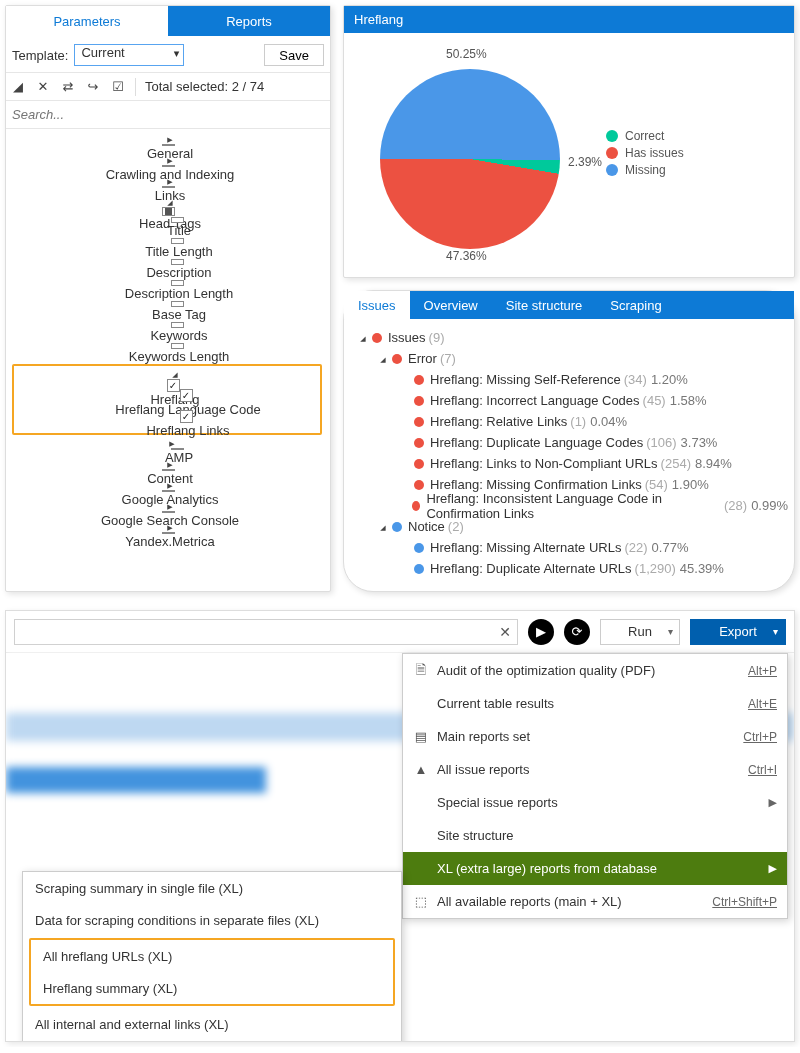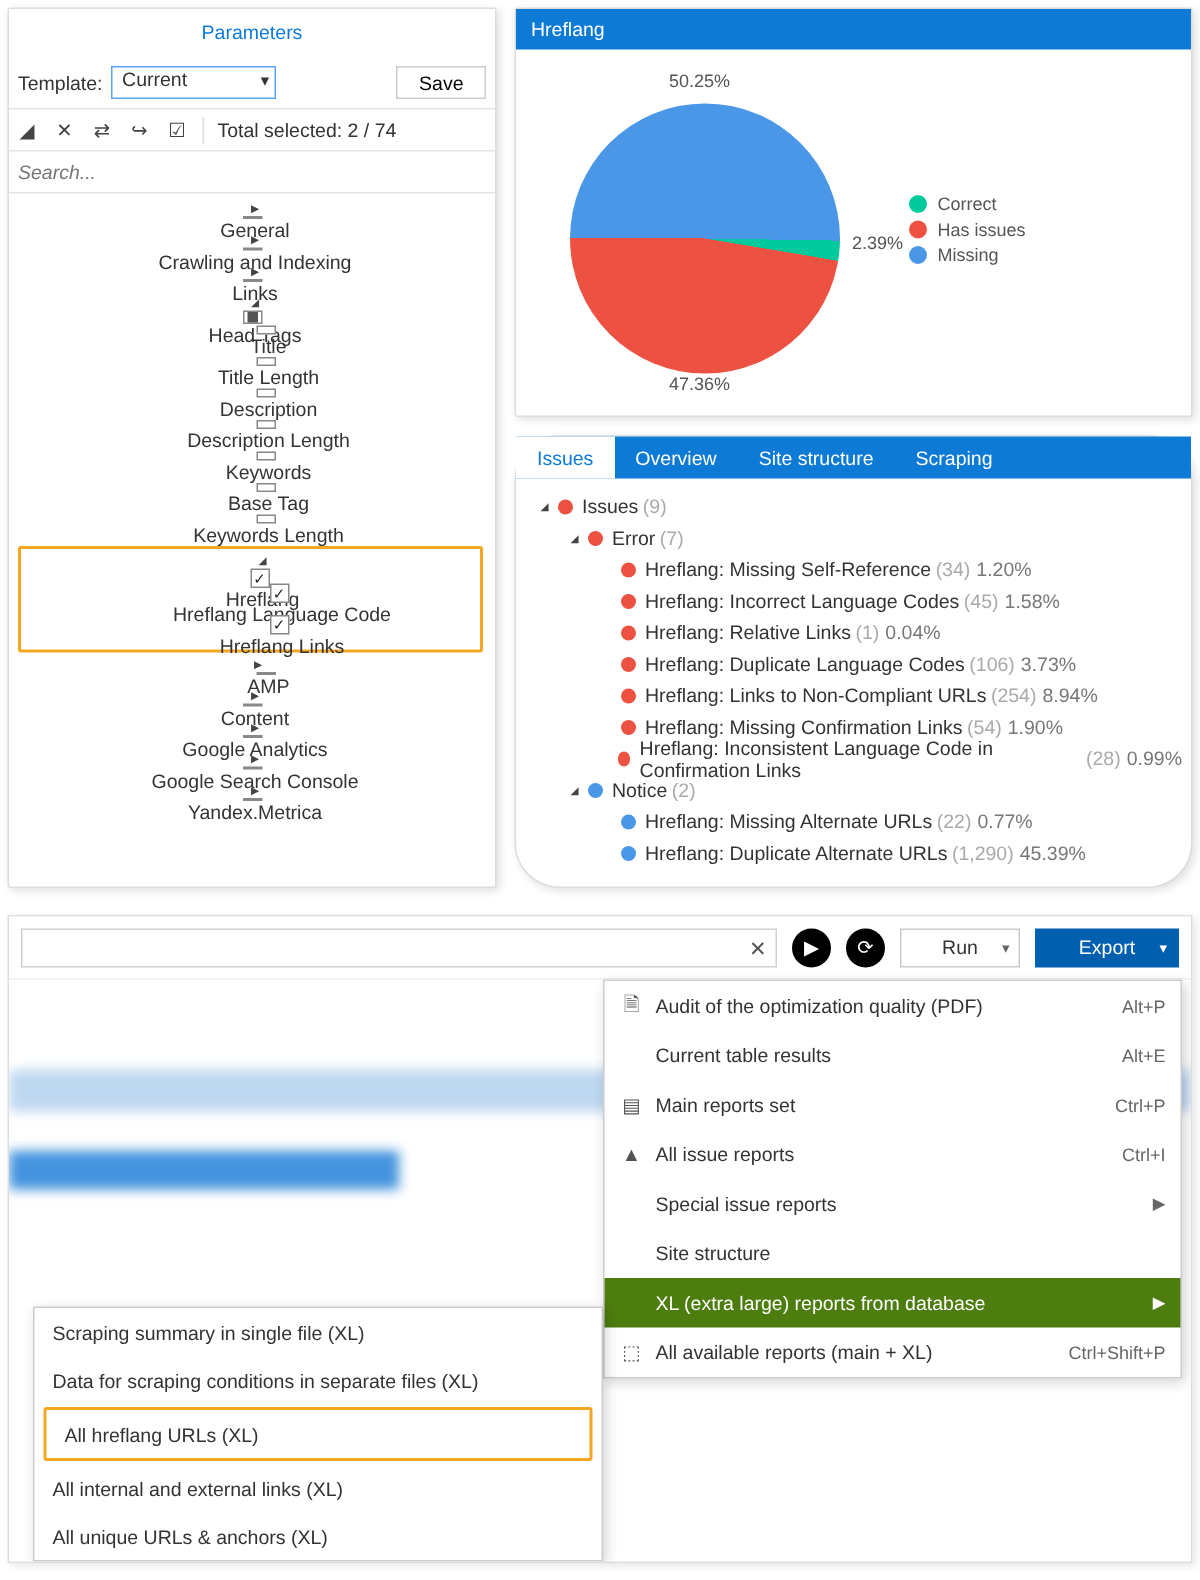--- a/index.html
+++ b/index.html
@@ -153,21 +153,21 @@
     position: absolute; right: 6px; top: 42px; width: 386px; background: #fff;
     border: 1px solid #ccc; box-shadow: 2px 2px 8px rgba(0,0,0,0.18);
     z-index: 5;
   }
   .menu-row {
     display: flex; align-items: center; height: 33px; padding: 0 10px 0 8px;
     font-size: 13px; color: #333; cursor: pointer;
   }
   .menu-row .m-ico { width: 20px; text-align: center; color: #555; margin-right: 6px; font-size: 13px; }
   .menu-row .m-label { flex: 1; }
-  .menu-row .m-short { color: #666; font-size: 12px; }
+  .menu-row .m-short { color: #666; font-size: 12px; text-decoration: underline; }
   .menu-row .m-arrow { color: #666; font-size: 11px; }
   .menu-row.active { background: #4d7c0f; color: #fff; }
   .menu-row.active .m-ico, .menu-row.active .m-arrow { color: #fff; }
 
   .sub-menu {
     position: absolute; left: 16px; top: 260px; width: 380px; background: #fff;
     border: 1px solid #ccc; box-shadow: 2px 2px 8px rgba(0,0,0,0.18);
     z-index: 6;
   }
   .sub-row { height: 32px; display: flex; align-items: center; padding: 0 12px; font-size: 13px; color: #333; cursor: pointer; }
@@ -176,20 +176,21 @@
   }
 </style>
 </head>
 <body>
 
 <div class="row">
 
   <div class="panel panel-left">
     <div class="tabs-top">
       <div class="tab-top active">Parameters</div>
+      <div class="tab-top">Reports</div>
     </div>
 
     <div class="template-row">
       <label>Template:</label>
       <div class="select">Current</div>
       <button class="btn-save">Save</button>
     </div>
 
     <div class="toolbar">
       <span class="ico">◢</span>
@@ -243,26 +244,26 @@
           <span class="lbl">Description</span>
         </div>
       <div class="tree-row indent-1">
           <span class="caret"></span>
           <span class="cb"></span>
           <span class="lbl">Description Length</span>
         </div>
       <div class="tree-row indent-1">
           <span class="caret"></span>
           <span class="cb"></span>
+          <span class="lbl">Base Tag</span>
+        </div>
+      <div class="tree-row indent-1">
+          <span class="caret"></span>
+          <span class="cb"></span>
           <span class="lbl">Keywords</span>
-        </div>
-      <div class="tree-row indent-1">
-          <span class="caret"></span>
-          <span class="cb"></span>
-          <span class="lbl">Base Tag</span>
         </div>
       <div class="tree-row indent-1">
           <span class="caret"></span>
           <span class="cb"></span>
           <span class="lbl">Keywords Length</span>
         </div>
 
       <div class="hl-box">
         <div class="tree-row" style="padding-left:16px">
             <span class="caret down"></span>
@@ -482,17 +483,18 @@
         <span class="m-label">All available reports (main + XL)</span>
         <span class="m-short">Ctrl+Shift+P</span>
       </div>
   </div>
 
   <div class="sub-menu">
     <div class="sub-row">Scraping summary in single file (XL)</div>
     <div class="sub-row">Data for scraping conditions in separate files (XL)</div>
     <div class="sub-hl">
       <div class="sub-row">All hreflang URLs (XL)</div>
+      <div class="sub-row">Hreflang summary (XL)</div>
     </div>
     <div class="sub-row">All internal and external links (XL)</div>
     <div class="sub-row">All unique URLs &amp; anchors (XL)</div>
   </div>
 </div>
 
 </body></html>

